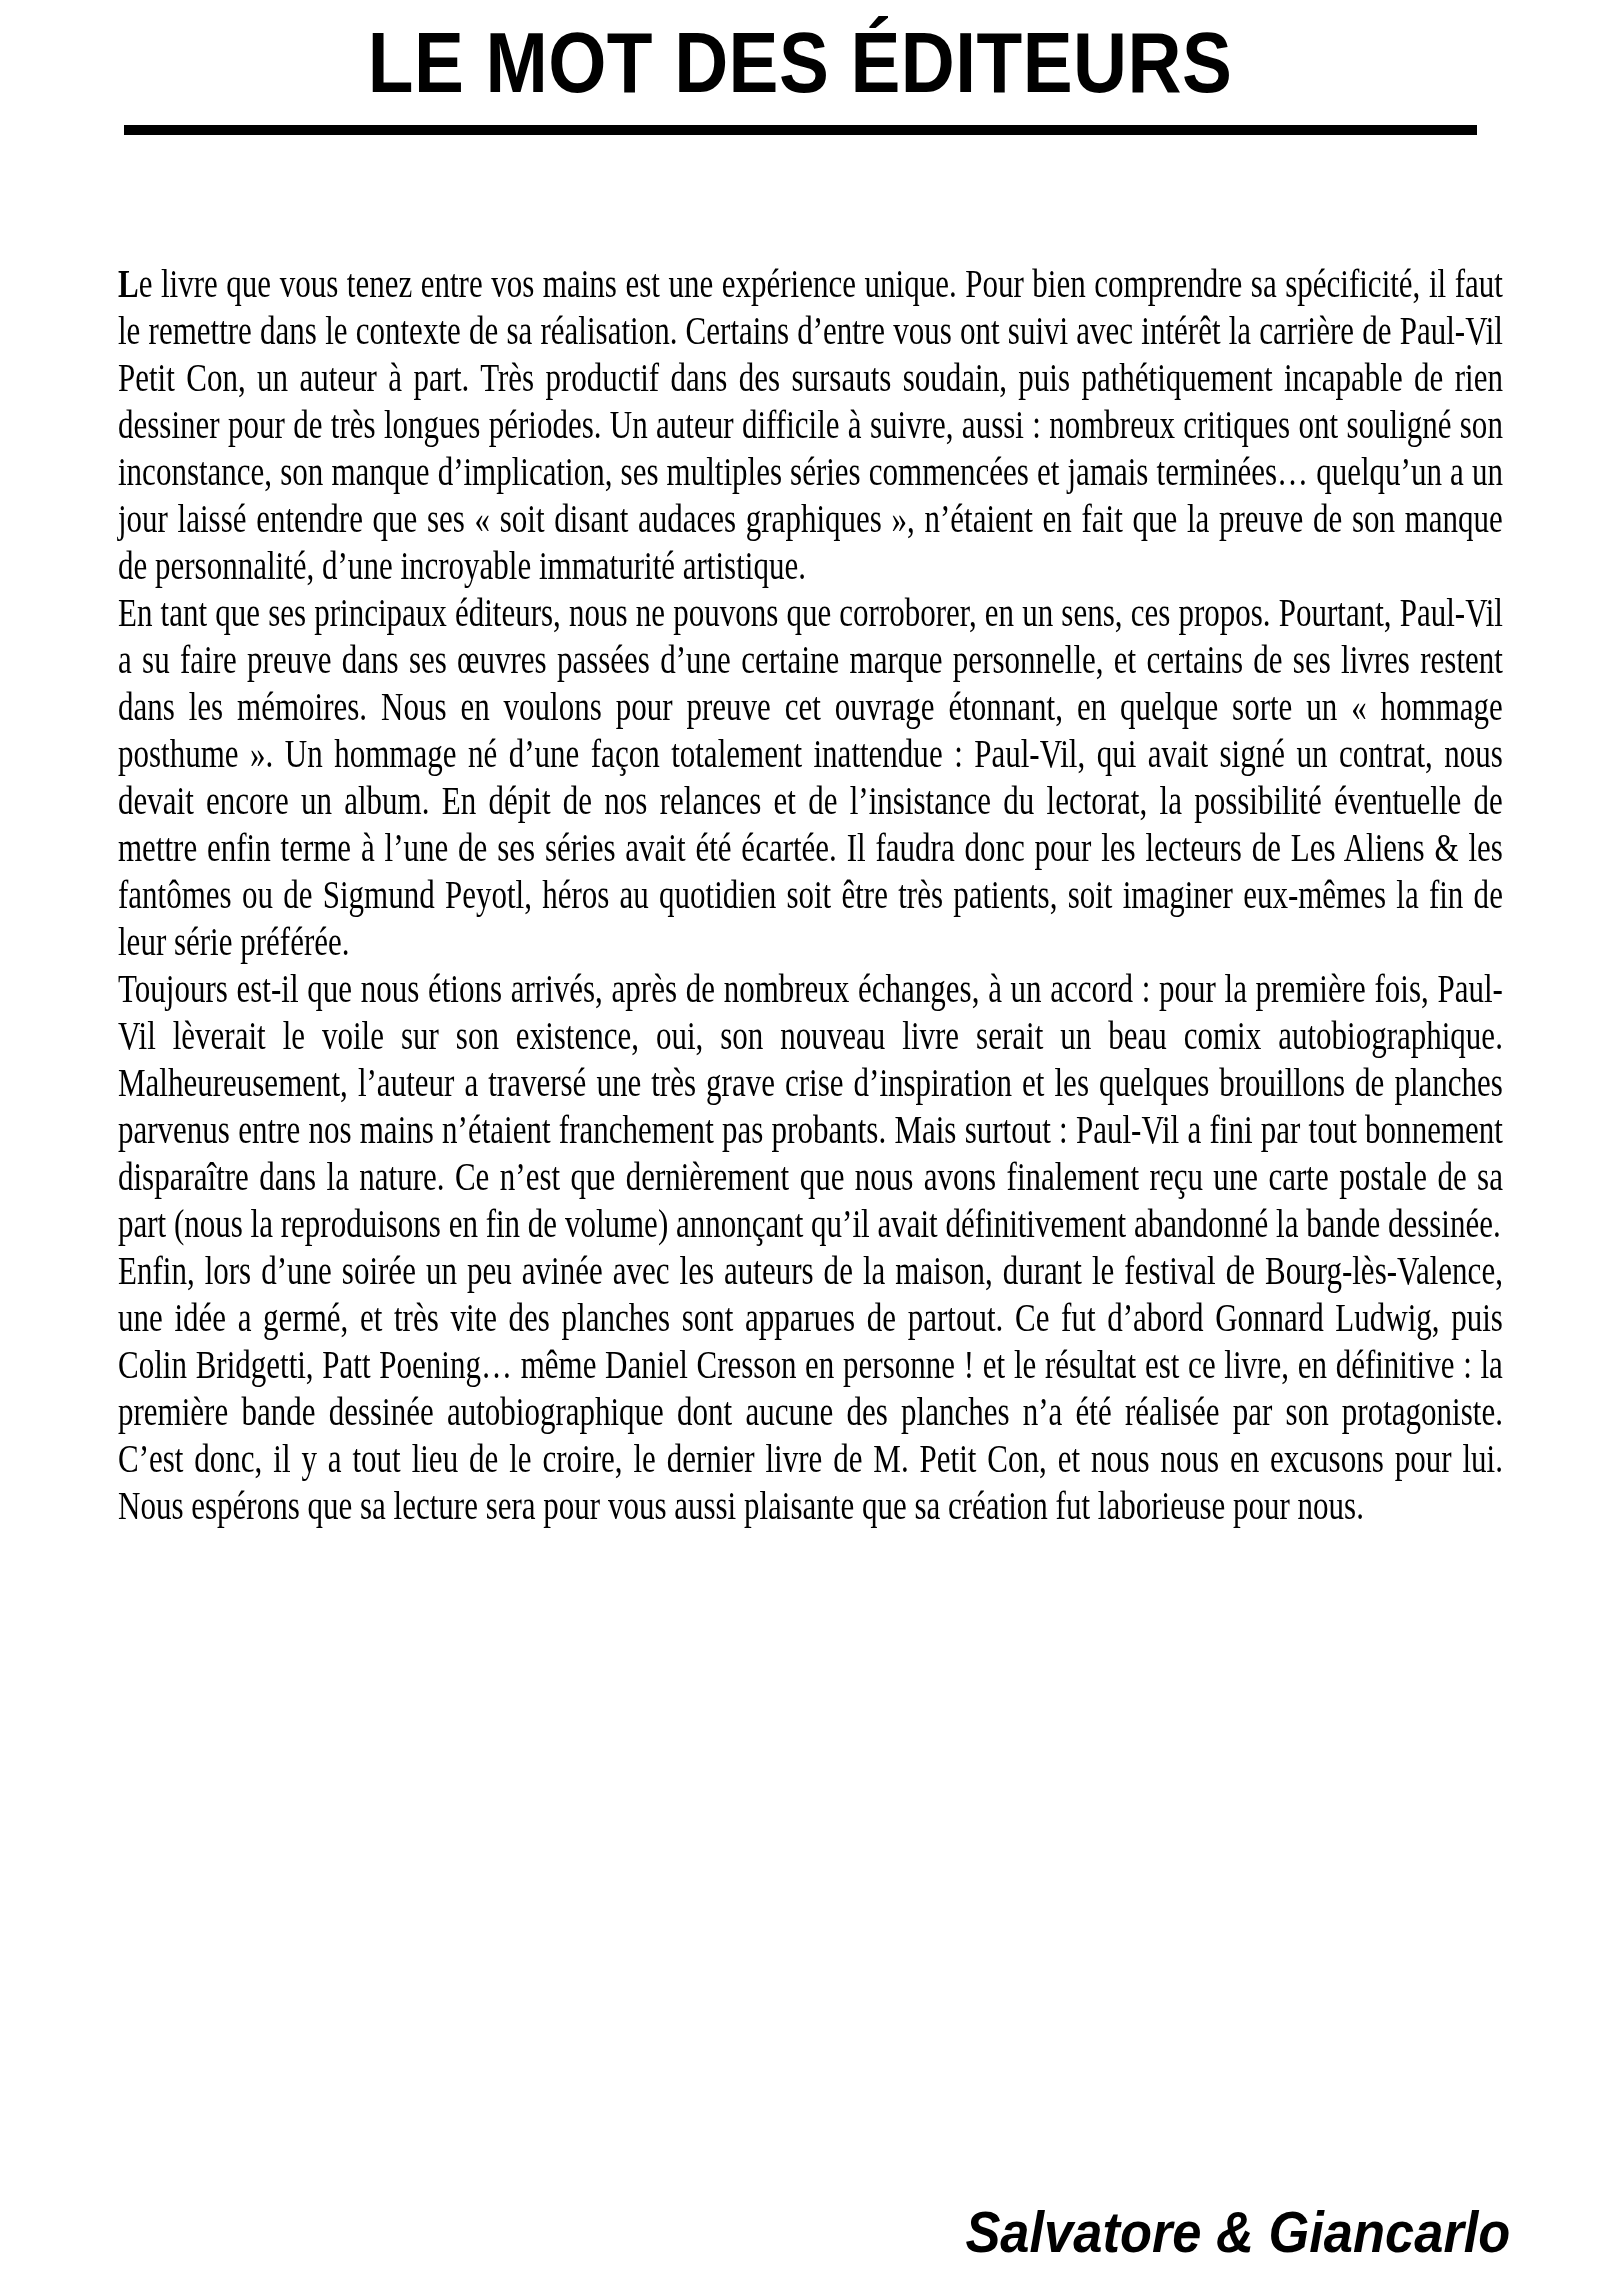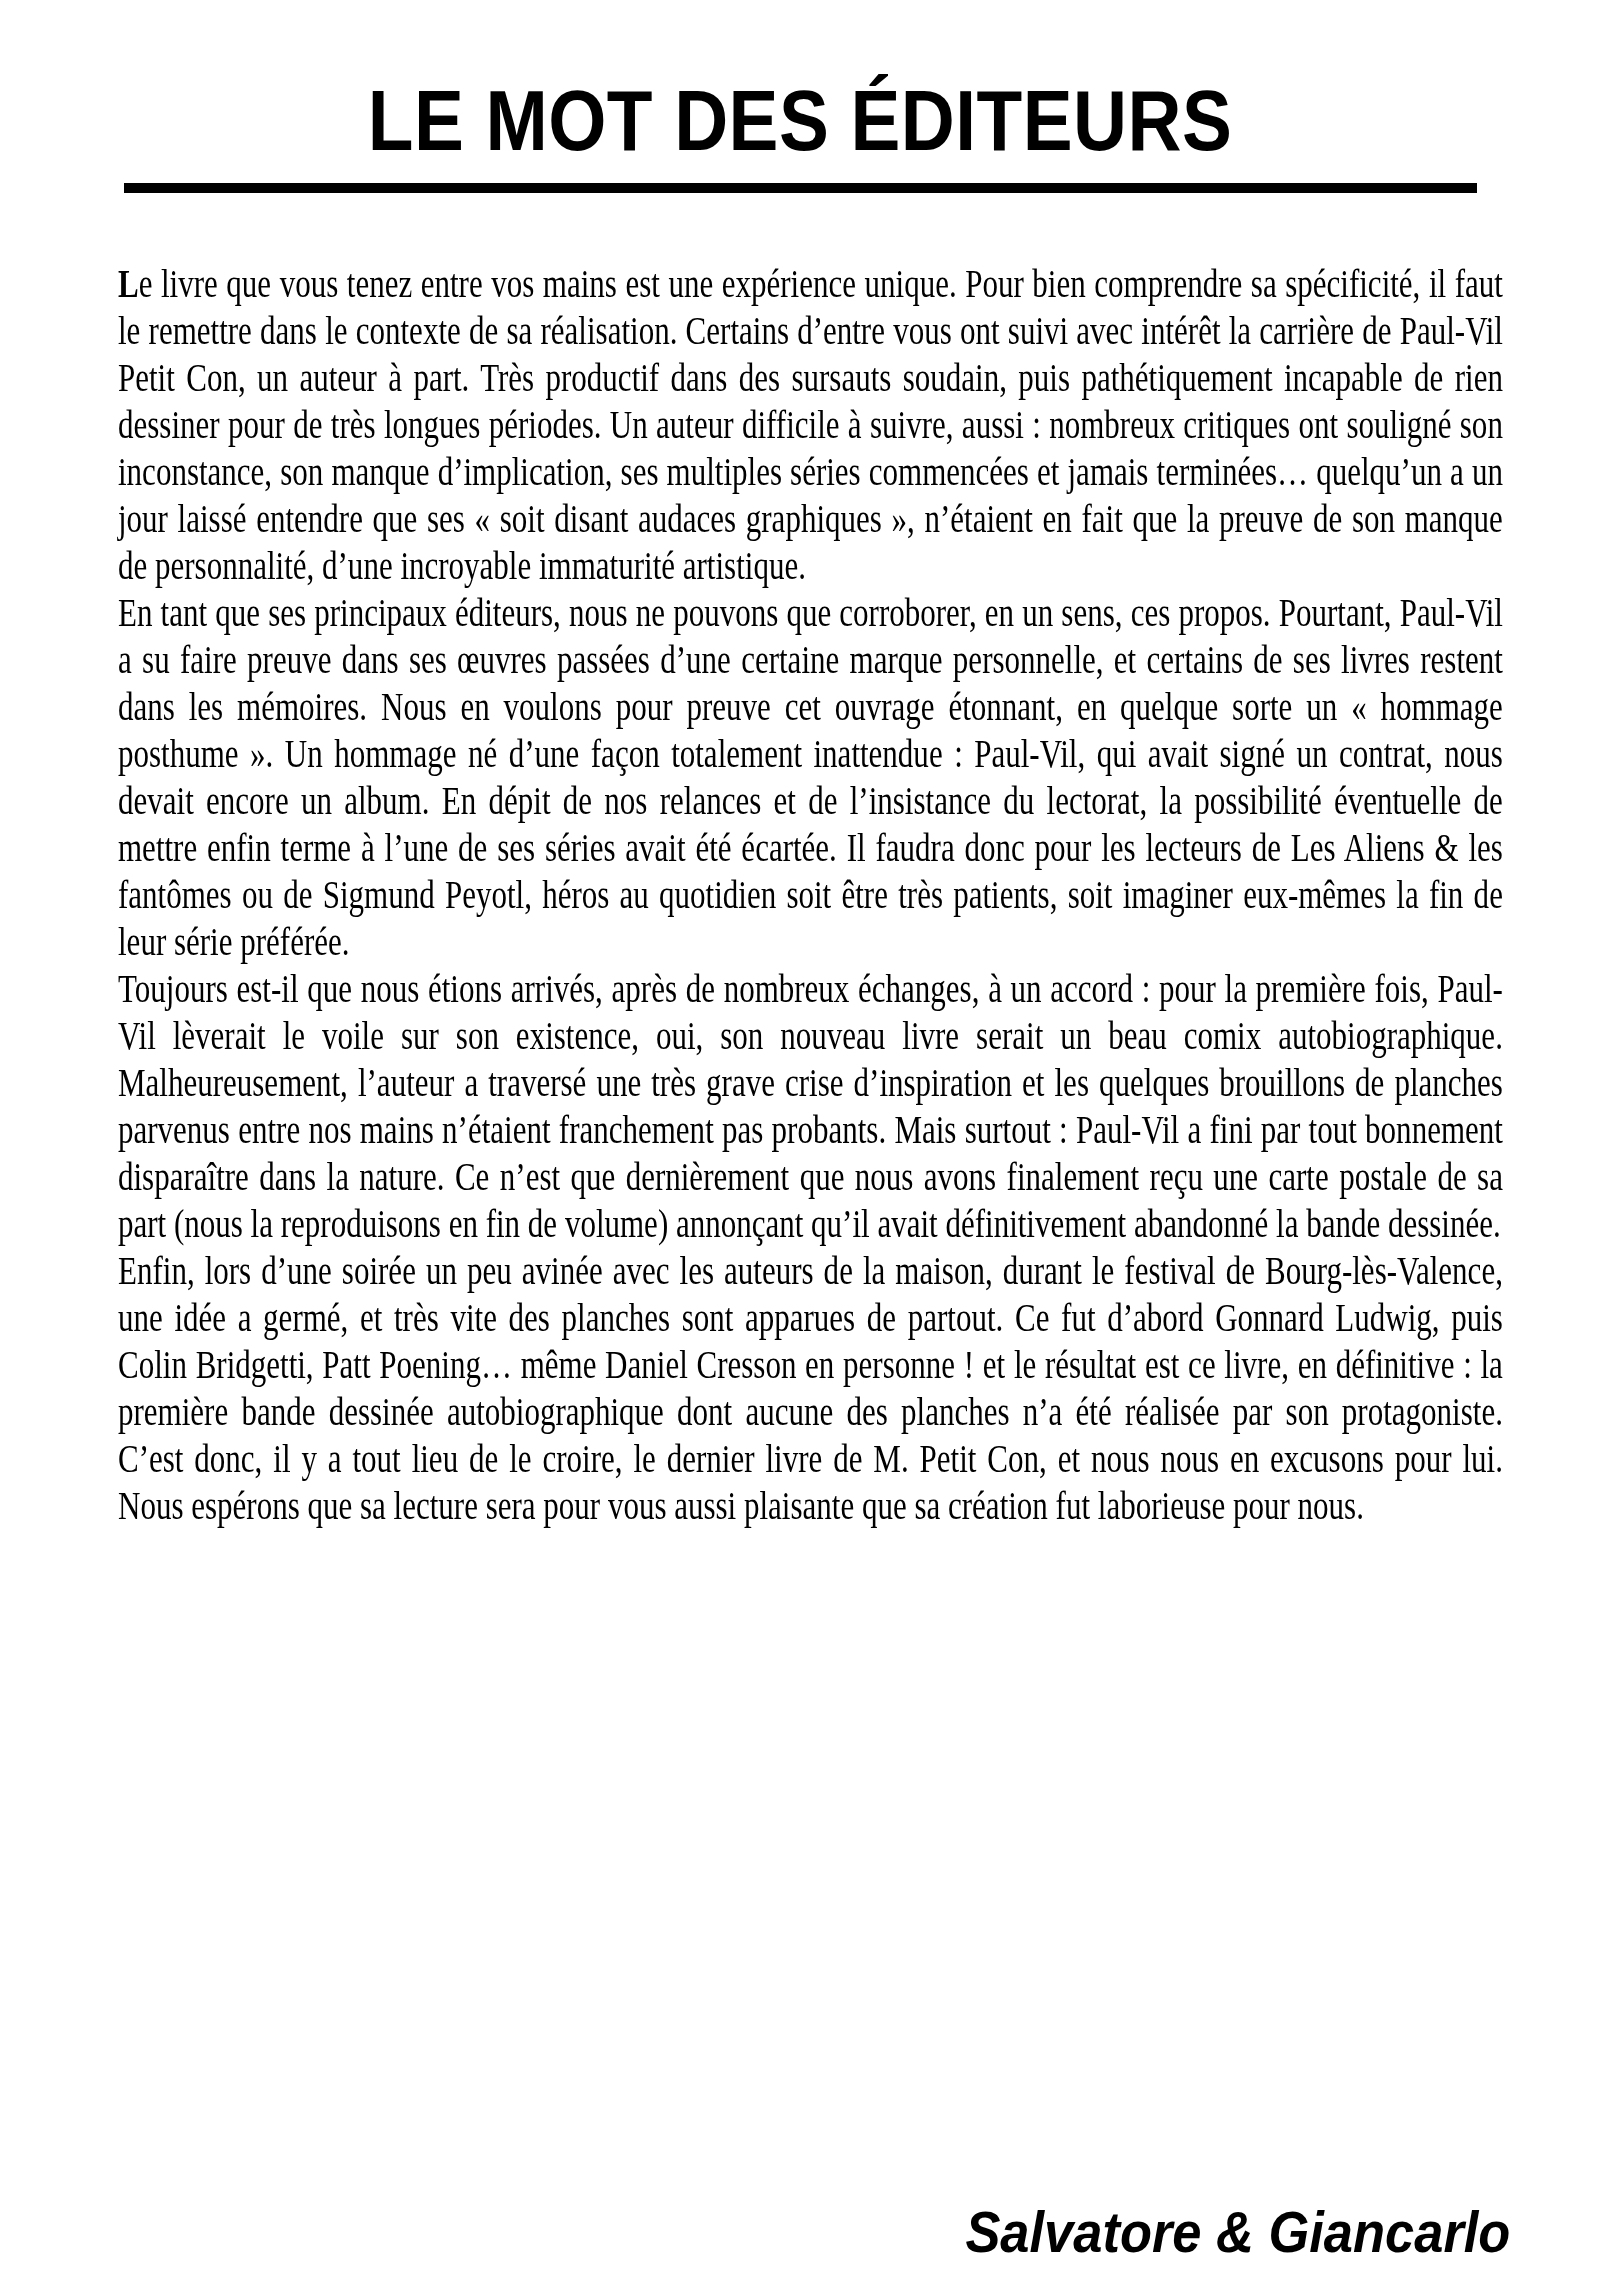--- a/index.html
+++ b/index.html
@@ -17,21 +17,21 @@
     box-sizing: border-box;
     overflow: hidden;
   }
 
   
   .header {
     position: absolute;
     left: 0;
     top: 0;
     width: 1600px;
-    padding-top: 78px;
+    padding-top: 20px;
   }
 
   .doc-title {
     margin: 0;
     text-align: center;
     font-family: "Liberation Sans Narrow", "Liberation Sans", sans-serif;
     font-weight: 700;
     font-size: 85px;
     line-height: 1.0;
     letter-spacing: 0.5px;

